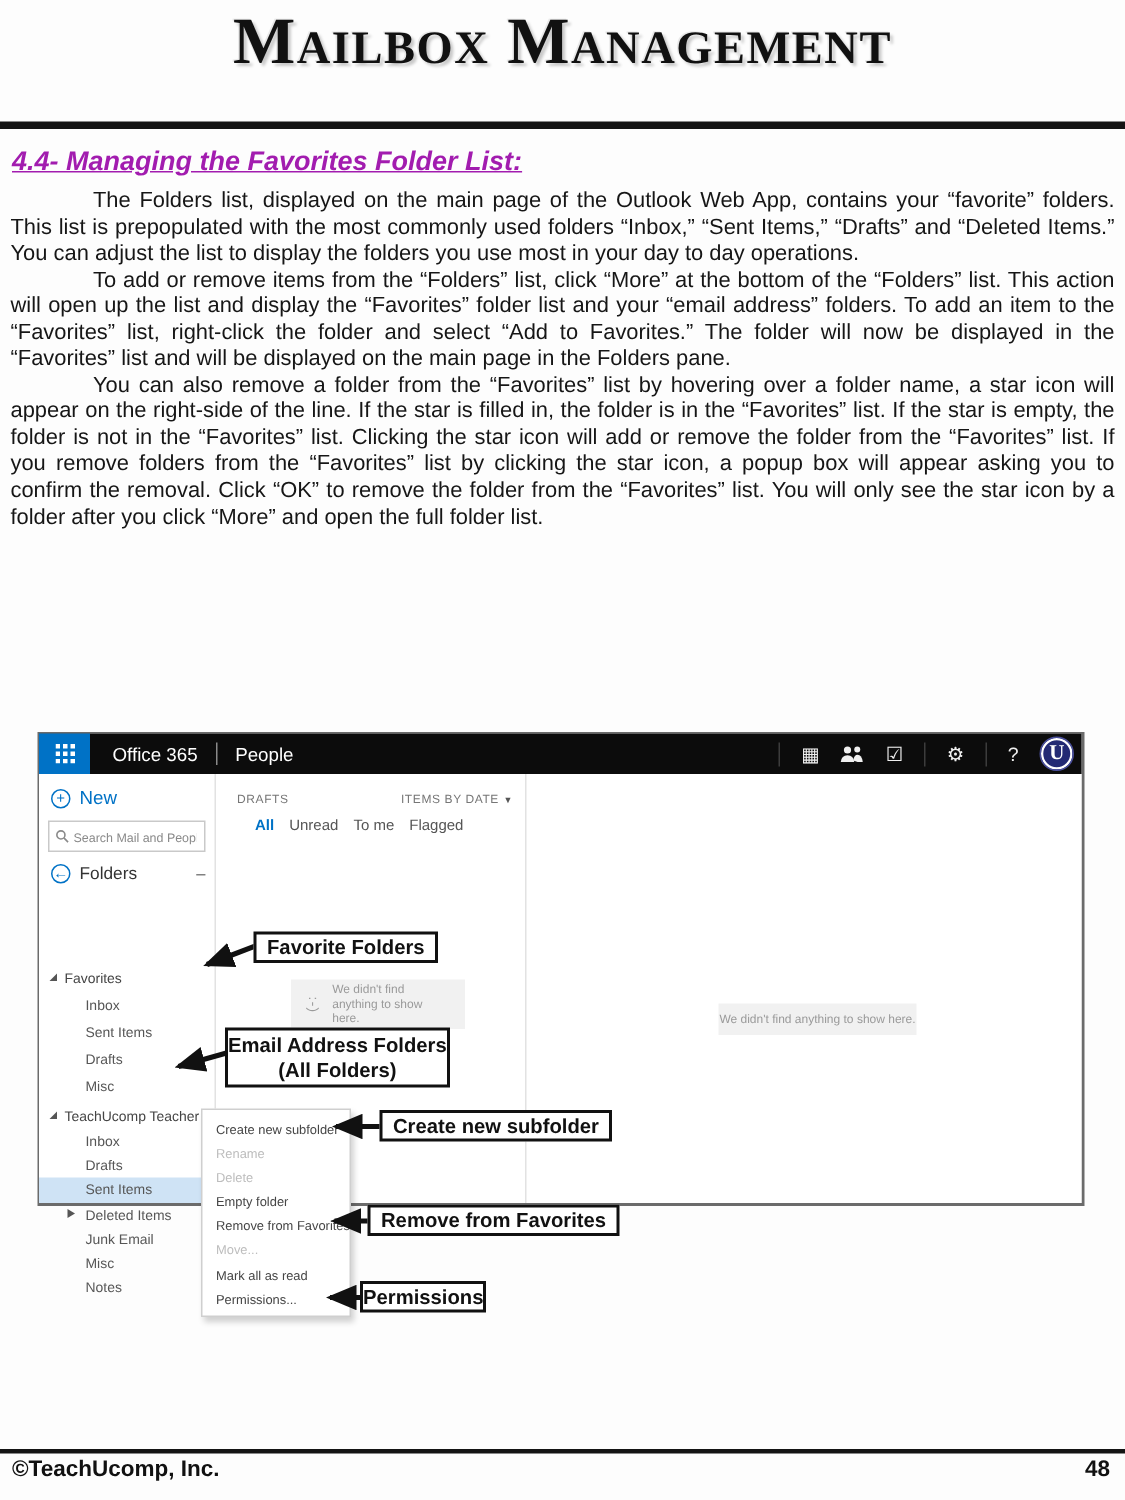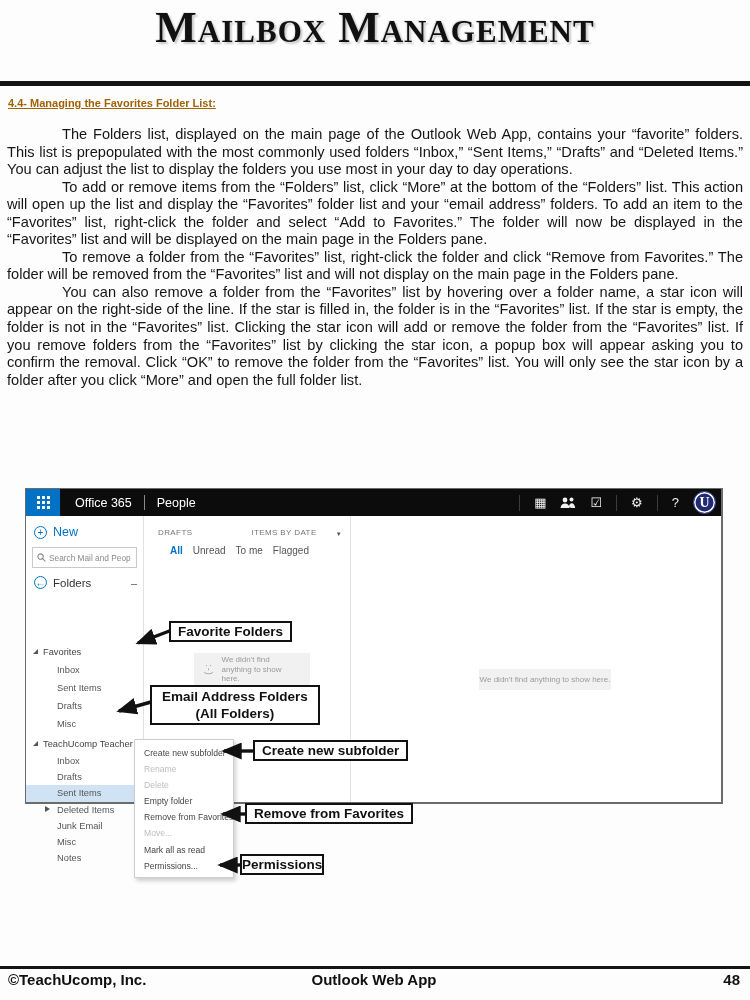--- a/index.html
+++ b/index.html
@@ -15,21 +15,21 @@
     position:absolute; top:2px; left:0; width:100%;
     text-align:center;
     font-family:"Liberation Serif", serif;
     font-variant:small-caps; font-weight:bold;
     font-size:44px; letter-spacing:1px; color:#111;
     text-shadow:2px 2px 2px #c9c9c9, -1px -1px 0 #e8e8e8;
   }
   .title-rule { position:absolute; top:81px; left:0; width:750px; height:5px; background:#141414; }
   .section-heading {
     position:absolute; top:97px; left:8px;
-    font-size:11px; font-weight:bold; text-decoration:underline; color:#a16207;
+    font-size:18px; font-weight:bold; text-decoration:underline; color:#a21caf;font-style:italic;
   }
   .body-text {
     position:absolute; top:126px; left:7px; width:736px;
     font-size:14.6px; line-height:17.55px; text-align:justify; color:#161616;
   }
   .body-text p { text-indent:55px; }
 
   .footer-rule { position:absolute; top:966px; left:0; width:750px; height:3px; background:#141414; }
   .footer { position:absolute; top:971px; left:8px; right:10px; height:22px; font-weight:bold; font-size:15px; color:#111; }
   .footer .f-left { position:absolute; left:0; }
@@ -86,21 +86,21 @@
     border-left:5px solid transparent; border-bottom:5px solid #555;
   }
   .tri-col {
     position:absolute; left:19px; top:4.5px; width:0; height:0;
     border-top:3.5px solid transparent; border-bottom:3.5px solid transparent; border-left:5px solid #555;
   }
 
   
   .msg-pane { position:absolute; left:119px; top:27px; width:206px; bottom:0; background:#fff; border-right:1px solid #e2e2e2; }
   .mp-header { position:absolute; top:12px; left:13px; right:8px; font-size:8px; color:#767676; letter-spacing:.4px; display:flex; }
-  .mp-sort { margin-left:auto; display:flex; align-items:flex-end; gap:19px; }
+  .mp-sort { margin-left:auto; display:flex; align-items:flex-end; gap:3px; }
   .mp-sort .caret { font-size:6px; color:#555; }
   .mp-filters { position:absolute; top:29px; left:13px; display:flex; gap:10px; font-size:10px; color:#555;margin-left:12px; }
   .mp-filters .active { color:#0072c6; font-weight:bold; }
   .empty-box { background:#f1f1f1; color:#9a9a9a; font-size:8px; }
   .mp-empty { position:absolute; left:49px; top:137px; width:116px; height:33px; display:flex; align-items:center; gap:7px; padding-left:9px; }
   .smiley { display:inline-block; transform:rotate(90deg); font-size:9px; color:#9a9a9a; letter-spacing:1px; }
   .mp-empty .txt { width:80px; line-height:9.5px; }
 
   
   .read-pane { position:absolute; left:326px; top:27px; right:0; bottom:0; background:#fff; }
@@ -116,39 +116,38 @@
   .context-menu li.disabled { color:#bdbdbd; }
 
   
   .arrows { position:absolute; left:0; top:0; width:698px; height:394px; z-index:5; pointer-events:none; }
   .callout {
     position:absolute; z-index:6; background:#fff; border:2px solid #111;
     font-weight:bold; font-size:13.5px; color:#111; padding:0 7px; line-height:17px;
     white-space:nowrap; text-align:center;
   }
   .co-favorites { left:143px; top:132px; }
-  .co-email { left:124px; top:196px; line-height:17px; padding:1px 10px; }
+  .co-email { left:124px; top:196px; line-height:17px; padding:1px 0; }
   .co-create { left:227px; top:251px; }
   .co-remove { left:219px; top:314px; }
   .co-perms  { left:214px; top:365px; padding:0 0; }
 </style>
 </head>
 <body>
 
 <div class="page">
 
   <h1 class="doc-title">Mailbox Management</h1>
   <div class="title-rule"></div>
 
   <h2 class="section-heading">4.4- Managing the Favorites Folder List:</h2>
 
   <div class="body-text">
     <p>The Folders list, displayed on the main page of the Outlook Web App, contains your “favorite” folders. This list is prepopulated with the most commonly used folders “Inbox,” “Sent Items,” “Drafts” and “Deleted Items.” You can adjust the list to display the folders you use most in your day to day operations.</p>
     <p>To add or remove items from the “Folders” list, click “More” at the bottom of the “Folders” list. This action will open up the list and display the “Favorites” folder list and your “email address” folders. To add an item to the “Favorites” list, right-click the folder and select “Add to Favorites.” The folder will now be displayed in the “Favorites” list and will be displayed on the main page in the Folders pane.</p>
-    <p>To remove a folder from the “Favorites” list, right-click the folder and click “Remove from Favorites.” The folder will be removed from the “Favorites” list and will not display on the main page in the Folders pane.</p>
     <p>You can also remove a folder from the “Favorites” list by hovering over a folder name, a star icon will appear on the right-side of the line. If the star is filled in, the folder is in the “Favorites” list. If the star is empty, the folder is not in the “Favorites” list. Clicking the star icon will add or remove the folder from the “Favorites” list. If you remove folders from the “Favorites” list by clicking the star icon, a popup box will appear asking you to confirm the removal. Click “OK” to remove the folder from the “Favorites” list. You will only see the star icon by a folder after you click “More” and open the full folder list.</p>
   </div>
 
   <div class="owa">
 
     <div class="appbar">
       <div class="waffle">
         <svg width="13" height="13" viewBox="0 0 13 13">
           <g fill="#ffffff">
             <rect x="0" y="0" width="3" height="3"></rect>
@@ -290,17 +289,16 @@
       <div>(All Folders)</div>
     </div>
     <div class="callout co-create">Create new subfolder</div>
     <div class="callout co-remove">Remove from Favorites</div>
     <div class="callout co-perms">Permissions</div>
   </div>
 
   <div class="footer-rule"></div>
   <div class="footer">
     <span class="f-left">©TeachUcomp, Inc.</span>
-    <span class="f-center">Outlook Web App</span>
     <span class="f-right">48</span>
   </div>
 
 </div>
 
 </body></html>

